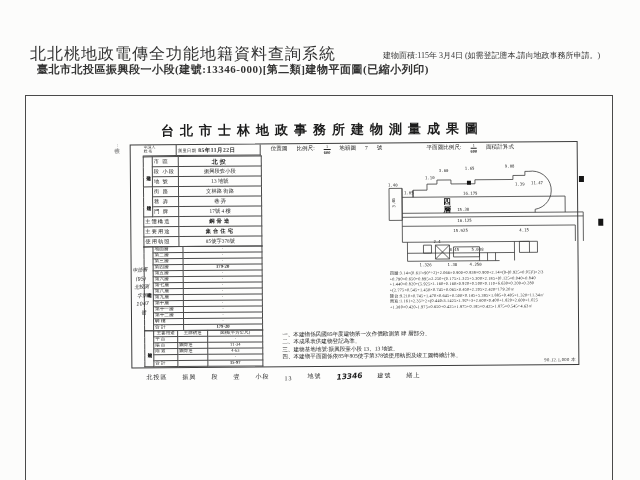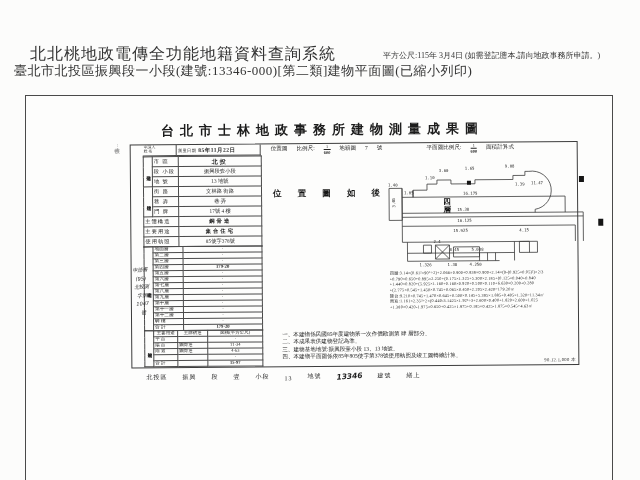--- a/index.html
+++ b/index.html
@@ -8,21 +8,21 @@
     position: relative;
     background:#fcfcfb;
     font-family:"Liberation Serif", serif;
     color:#222; overflow:hidden;
   }
   .abs { position:absolute; }
   .nw { white-space:nowrap; }
 
   
   .sys-title { left:30px; top:44px; font-size:16px; color:#333; letter-spacing:1px; }
-  .doc-line  { left:14px; top:62px; font-size:13px;  color:#333; letter-spacing:0.5px; }
+  .doc-line  { left:37px; top:62px; font-size:11px;  color:#333; letter-spacing:0.5px;font-weight:bold; }
   .qdate     { left:383px; top:50px; font-size:8px; color:#333; }
 
   
   .outer-box { left:25px; top:95px; width:588px; height:442px; border:1.6px solid #4a4a4a; background:#fdfdfc; }
   .scan { position:absolute; inset:0; transform:rotate(-0.45deg); }
 
   .doc-title { left:118px; top:25px; width:360px; text-align:center; font-size:13px;
                letter-spacing:6px; color:#1c1c1c; font-weight:bold; }
   .margin-note { left:90px; top:46px; writing-mode:vertical-rl; text-orientation:upright;
                  font-size:5.5px; color:#888; height:40px; }
@@ -67,21 +67,21 @@
   .footer-line { left:120px; top:276px; width:450px; display:flex; align-items:flex-end;
                  column-gap:15px; font-size:6px; letter-spacing:1px; color:#222; }
   .footer-line .hw { font-size:7.5px; transform:rotate(-4deg); letter-spacing:0; }
   .print-code { left:518px; top:263px; font-size:4.6px; color:#333; letter-spacing:0.3px; }
 </style>
 </head>
 <body>
 
 <div class="abs sys-title nw">北北桃地政電傳全功能地籍資料查詢系統</div>
 <div class="abs doc-line nw">臺北市北投區振興段一小段(建號:13346-000)[第二類]建物平面圖(已縮小列印)</div>
-<div class="abs qdate nw">平方公尺:115年 3月4日 (如需登記謄本,請向地政事務所申請。)</div>
+<div class="abs qdate nw">建物面積:115年 3月4日 (如需登記謄本,請向地政事務所申請。)</div>
 
 <div class="abs outer-box">
   <div class="scan">
 
     <div class="abs doc-title nw">台北市士林地政事務所建物測量成果圖</div>
     <div class="abs margin-note">收件⋮</div>
 
     <div class="abs doc-box">
 
       <div class="hdr-cell" style="left:12px; width:34px;">
@@ -271,21 +271,20 @@
 
       <div class="abs stamp">
         <div>申請書</div>
         <div>(95)</div>
         <div>北投測</div>
         <div>字第</div>
         <div>1047</div>
         <div>號</div>
       </div>
 
-      <div class="abs loc-note nw">位 置 圖 如 後</div>
 
       <svg class="abs plan-svg" width="225" height="118" viewBox="0 0 225 118">
         <g fill="none" stroke="#3c3c3c" stroke-width="0.8">
 
           <rect x="10" y="38" width="13" height="32"></rect>
 
           <polyline points="23,47 34,47 34,40 48,40 48,34 58,34 58,30 72,30 72,34 96,34 96,30 134,30 134,26 146,26 146,22 150,22"></polyline>
 
           <path d="M150,22 a17,17 0 1 1 6,38"></path>
           <polyline points="156,60 156,63"></polyline>

